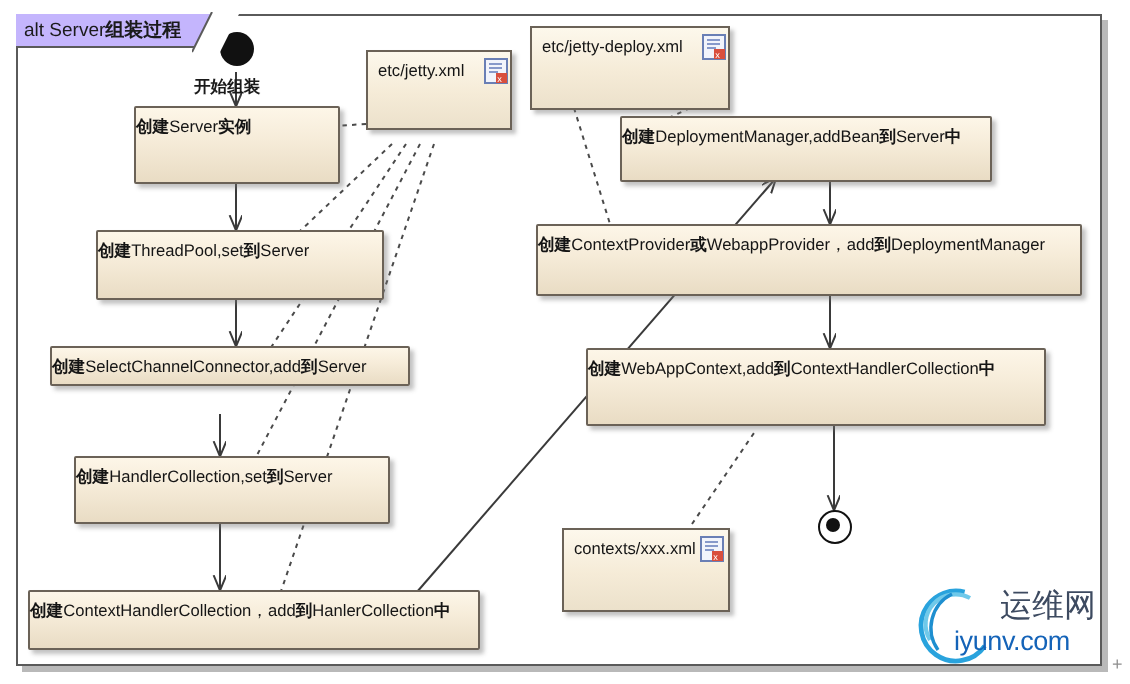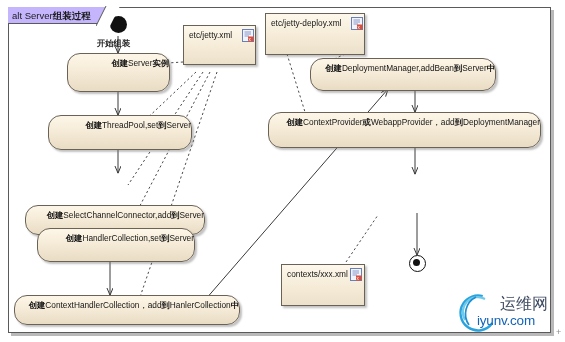--- a/index.html
+++ b/index.html
@@ -59,27 +59,27 @@
     position: absolute;
     z-index: 7;
     pointer-events: none;
   }
 
   
   .act {
     position: absolute;
     box-sizing: border-box;
     border: 1px solid #6b6257;
-    border-radius: 13px;
+    border-radius: 1px;
     background: linear-gradient(to bottom, #fdf6e8 0%, #f6ecd9 42%, #e9dcc4 100%);
     box-shadow: 2px 2px 2px rgba(120,120,120,0.45);
     z-index: 4;
     display: flex;
     align-items: flex-start;
-    justify-content: flex-end;
+    justify-content: flex-start;
     padding-top: 4px;
   }
   .act .lbl {
     font-size: 8.3px;
     line-height: 10px;
     color: #151515;
     white-space: nowrap;
     letter-spacing: 0px;
   }
   .act .lbl .cjk { font-weight: bold; }
@@ -254,21 +254,21 @@
       <span class="cjk">创建</span>Server<span class="cjk">实例</span>
     </span>
   </div>
 
   <div class="act" style="left:48px; top:115px; width:144px; height:35px;">
     <span class="lbl">
       <span class="cjk">创建</span>ThreadPool,set<span class="cjk">到</span>Server
     </span>
   </div>
 
-  <div class="act" style="left:25px; top:173px; width:180px; height:30px;margin-top:32px;">
+  <div class="act" style="left:25px; top:173px; width:180px; height:20px;">
     <span class="lbl">
       <span class="cjk">创建</span>SelectChannelConnector,add<span class="cjk">到</span>Server
     </span>
   </div>
 
   <div class="act" style="left:37px; top:228px; width:158px; height:34px;">
     <span class="lbl">
       <span class="cjk">创建</span>HandlerCollection,set<span class="cjk">到</span>Server
     </span>
   </div>
@@ -284,20 +284,25 @@
       <span class="cjk">创建</span>DeploymentManager,addBean<span class="cjk">到</span>Server<span class="cjk">中</span>
     </span>
   </div>
 
   <div class="act" style="left:268px; top:112px; width:273px; height:36px;">
     <span class="lbl">
       <span class="cjk">创建</span>ContextProvider<span class="cjk">或</span>WebappProvider，add<span class="cjk">到</span>DeploymentManager
     </span>
   </div>
 
+  <div class="act" style="left:293px; top:174px; width:230px; height:39px;">
+    <span class="lbl">
+      <span class="cjk">创建</span>WebAppContext,add<span class="cjk">到</span>ContextHandlerCollection<span class="cjk">中</span>
+    </span>
+  </div>
 
   <div class="note" style="left:183px; top:25px; width:73px; height:40px;">
     <span class="ntext">etc/jetty.xml</span>
     <svg class="nicon" style="left:58px;" viewBox="0 0 12 13">
       <rect x="0.5" y="0.5" width="11" height="12" fill="#f2f4fb" stroke="#6a7fb5" stroke-width="1"></rect>
       <line x1="2.5" y1="3" x2="9" y2="3" stroke="#7b8fc4" stroke-width="0.9"></line>
       <line x1="2.5" y1="5" x2="9" y2="5" stroke="#7b8fc4" stroke-width="0.9"></line>
       <line x1="2.5" y1="7" x2="7" y2="7" stroke="#7b8fc4" stroke-width="0.9"></line>
       <polygon points="6,7.5 11.5,7.5 11.5,12.5 6,12.5" fill="#d94f3d"></polygon>
       <text x="6.6" y="11.8" font-size="4.6" fill="#ffffff" font-family="'Liberation Sans',sans-serif">x</text>

